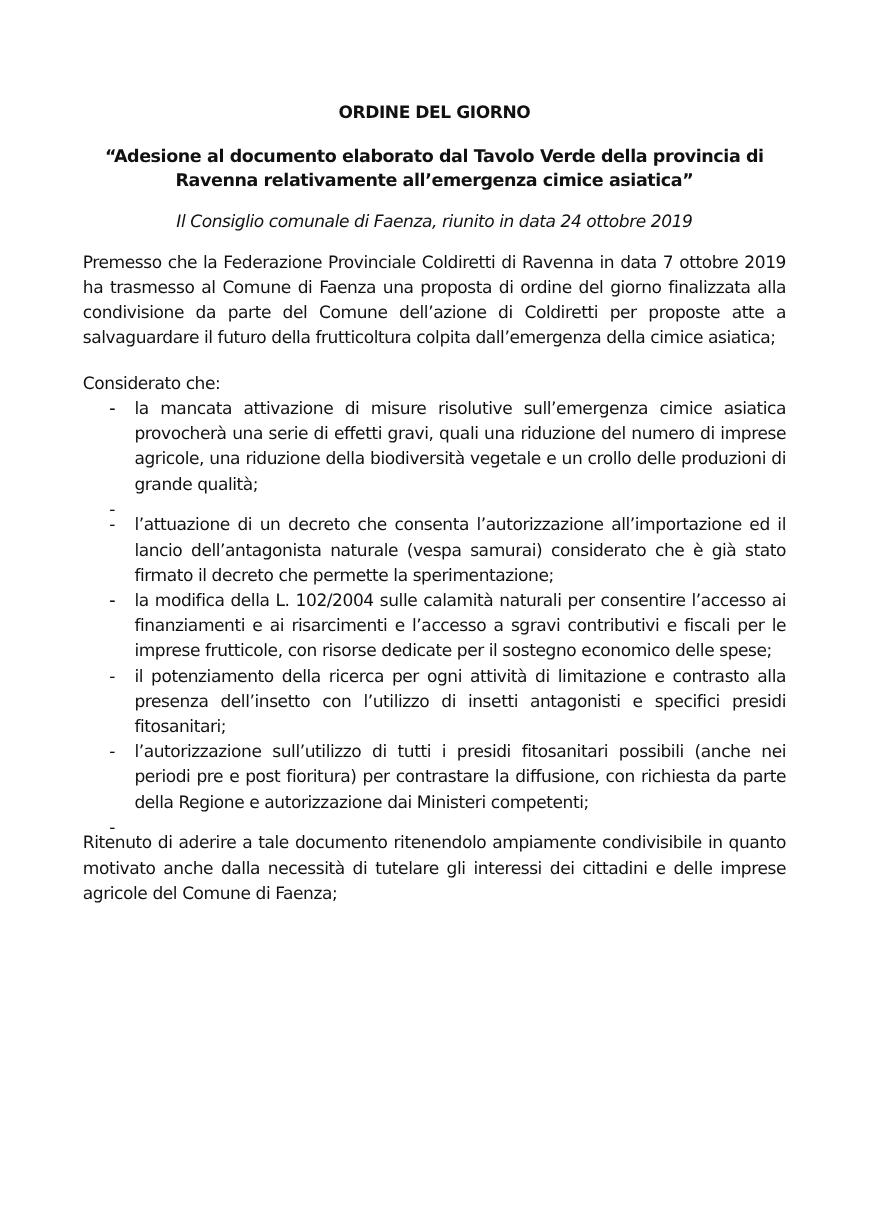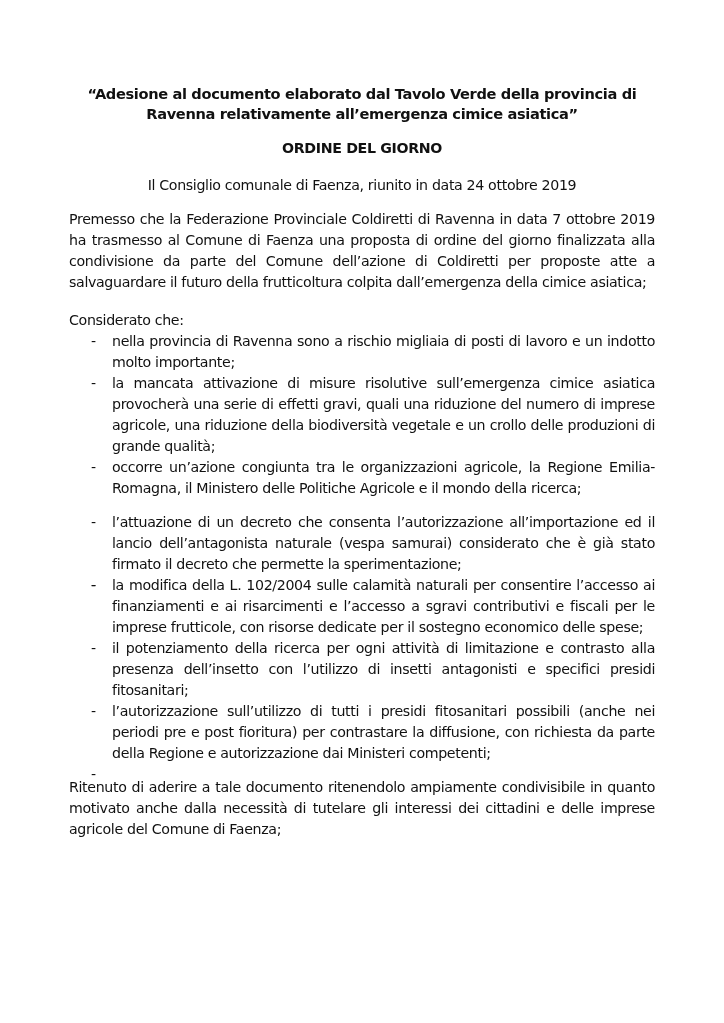--- a/index.html
+++ b/index.html
@@ -6,42 +6,42 @@
   body { width: 724px; height: 1023px; position: relative; overflow: hidden; }
   .page {
     position: absolute; left: 69px; top: 84px; width: 586px;
     font-family: "DejaVu Sans", sans-serif;
     font-size: 14.2px; line-height: 21px; color: #111111;
     letter-spacing: -0.35px;
   }
   .center { text-align: center; }
   .title { font-weight: bold; margin: 0 0 16px 0; }
   .subtitle { font-weight: bold; margin: 0 0 14px 0; line-height: 20px; font-size: 14.6px; }
-  .meeting { margin: 0 0 13px 0; }
+  .meeting { margin: 0 0 13px 0; font-style: italic; }
   .para { text-align: justify; margin: 0 0 13px 0; }
   .para.nomargin { margin-bottom: 0; margin-top: 17px; }
   ul.dash { list-style: none; margin: 0 0 13px 0; padding: 0; }
   ul.dash li { position: relative; padding-left: 43px; text-align: justify; }
   ul.dash li .dash-mark { position: absolute; left: 22px; top: 0; }
 </style>
 </head>
 <body>
 
 <div class="page">
+  <div class="center title">ORDINE DEL GIORNO</div>
   <div class="center subtitle">“Adesione al documento elaborato dal Tavolo Verde della provincia di Ravenna relativamente all’emergenza cimice asiatica”</div>
-  <div class="center title">ORDINE DEL GIORNO</div>
   <div class="center meeting">Il Consiglio comunale di Faenza, riunito in data 24 ottobre 2019</div>
 
   <div class="para">Premesso che la Federazione Provinciale Coldiretti di Ravenna in data 7 ottobre 2019 ha trasmesso al Comune di Faenza una proposta di ordine del giorno finalizzata alla condivisione da parte del Comune dell’azione di Coldiretti per proposte atte a salvaguardare il futuro della frutticoltura colpita dall’emergenza della cimice asiatica;</div>
 
   <div class="para nomargin">Considerato che:</div>
   <ul class="dash">
-    <li><span class="dash-mark">-</span><span>nella provincia di Ravenna sono a rischio migliaia di posti di lavoro e un indotto molto importante;</span></li>
+    <li><span class="dash-mark">-</span></li>
     <li><span class="dash-mark">-</span><span>la mancata attivazione di misure risolutive sull’emergenza cimice asiatica provocherà una serie di effetti gravi, quali una riduzione del numero di imprese agricole, una riduzione della biodiversità vegetale e un crollo delle produzioni di grande qualità;</span></li>
-    <li><span class="dash-mark">-</span><span>occorre un’azione congiunta tra le organizzazioni agricole, la Regione Emilia-Romagna, il Ministero delle Politiche Agricole e il mondo della ricerca;</span></li>
+    <li><span class="dash-mark">-</span></li>
   </ul>
 
   <ul class="dash">
     <li><span class="dash-mark">-</span><span>l’attuazione di un decreto che consenta l’autorizzazione all’importazione ed il lancio dell’antagonista naturale (vespa samurai) considerato che è già stato firmato il decreto che permette la sperimentazione;</span></li>
     <li><span class="dash-mark">-</span></li>
     <li><span class="dash-mark">-</span><span>la modifica della L. 102/2004 sulle calamità naturali per consentire l’accesso ai finanziamenti e ai risarcimenti e l’accesso a sgravi contributivi e fiscali per le imprese frutticole, con risorse dedicate per il sostegno economico delle spese;</span></li>
     <li><span class="dash-mark">-</span><span>il potenziamento della ricerca per ogni attività di limitazione e contrasto alla presenza dell’insetto con l’utilizzo di insetti antagonisti e specifici presidi fitosanitari;</span></li>
     <li><span class="dash-mark">-</span><span>l’autorizzazione sull’utilizzo di tutti i presidi fitosanitari possibili (anche nei periodi pre e post fioritura) per contrastare la diffusione, con richiesta da parte della Regione e autorizzazione dai Ministeri competenti;</span></li>
     <li><span class="dash-mark">-</span></li>
   </ul>

